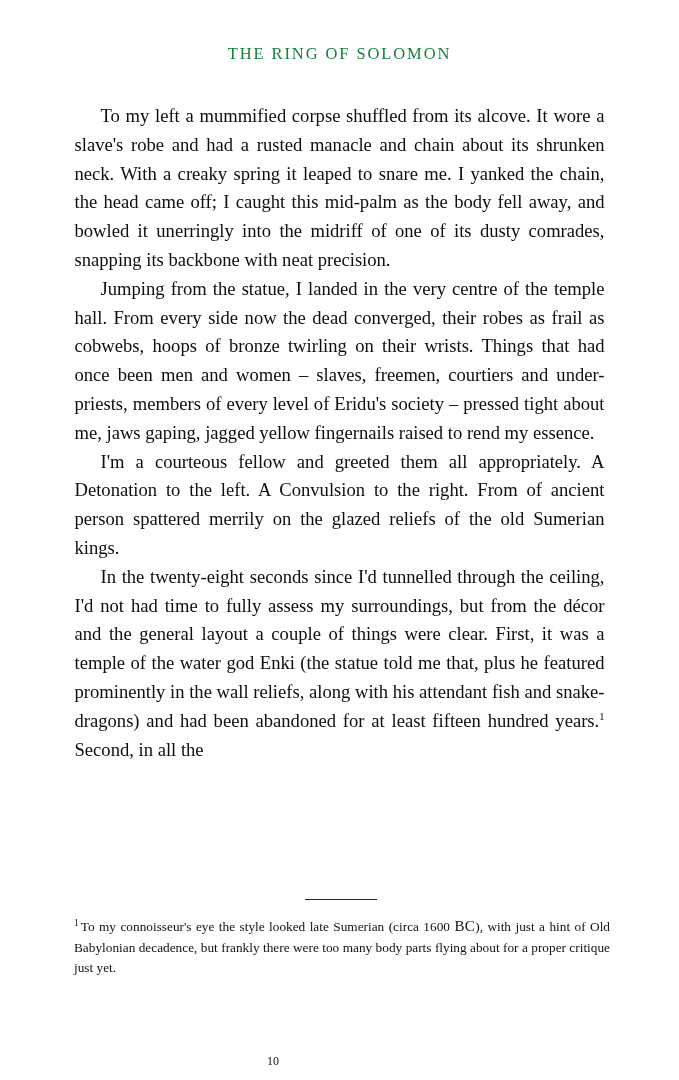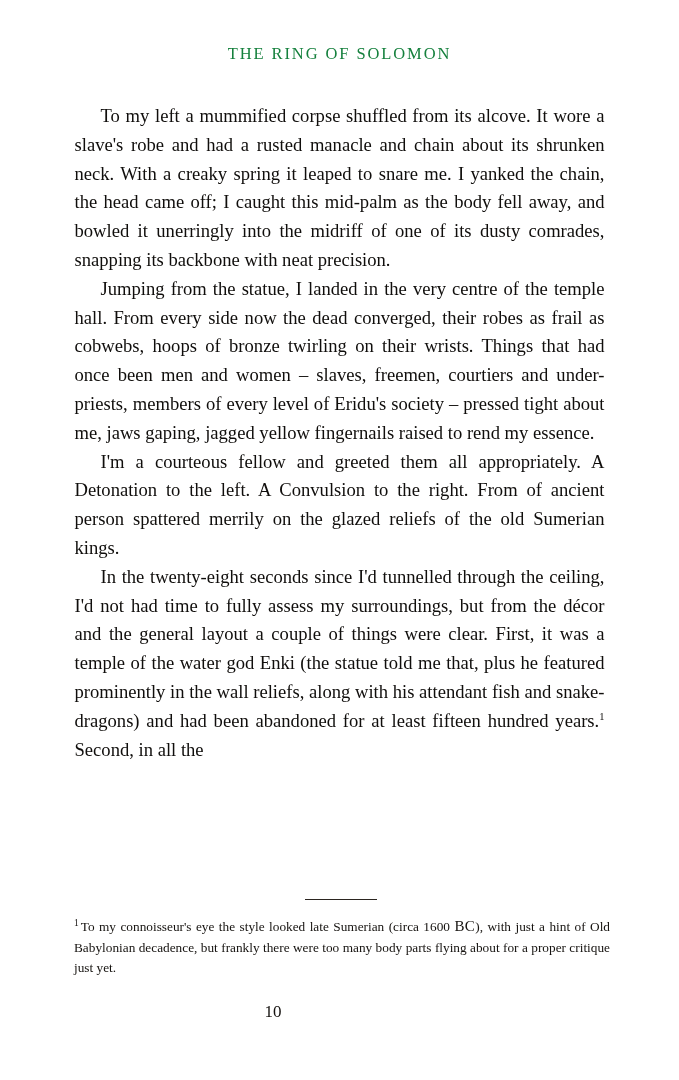--- a/index.html
+++ b/index.html
@@ -72,25 +72,25 @@
     vertical-align: super;
     line-height: 0;
     margin-right: 2px;
   }
   .footnote .sc {
     font-size: 15px;
     letter-spacing: 0.4px;
   }
   .folio {
     position: absolute;
-    top: 958px;
+    top: 1010px;
     left: 0;
     width: 546px;
     text-align: center;
-    font-size: 17px;
+    font-size: 12px;
     color: #15120f;
   }
   sup.fn-ref {
     font-size: 10.5px;
     vertical-align: super;
     line-height: 0;
   }
 </style>
 </head>
 <body>

